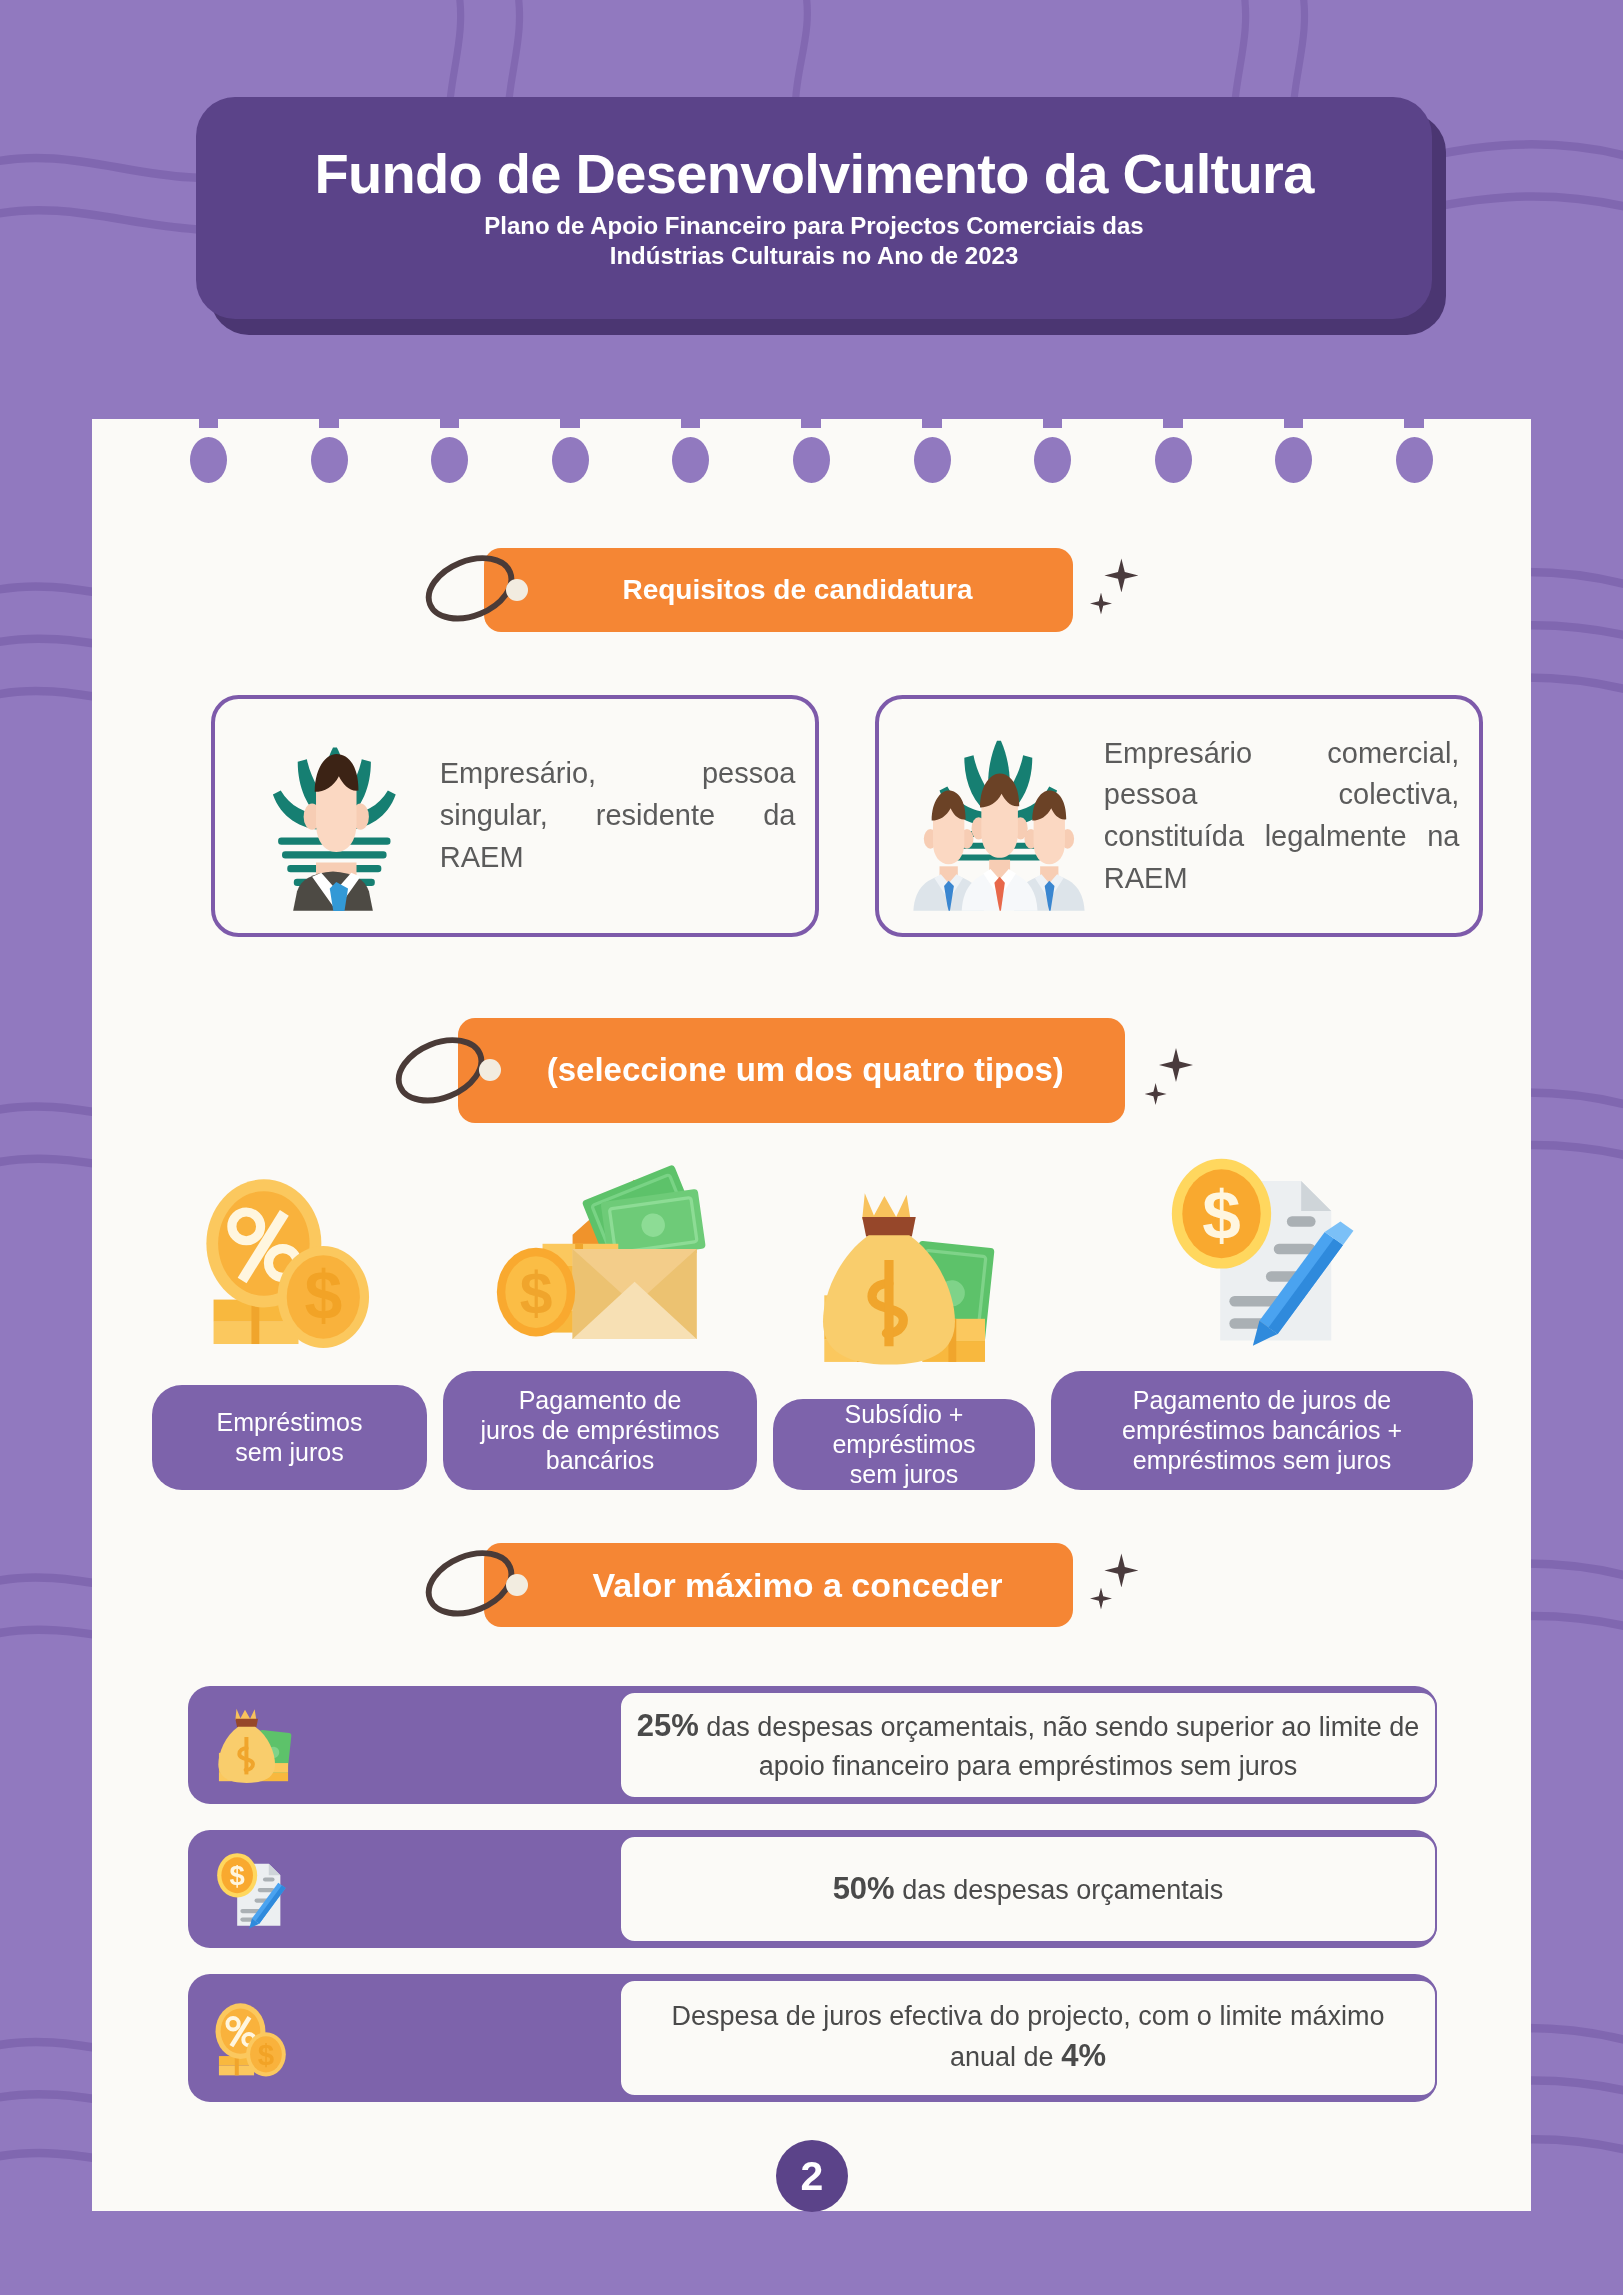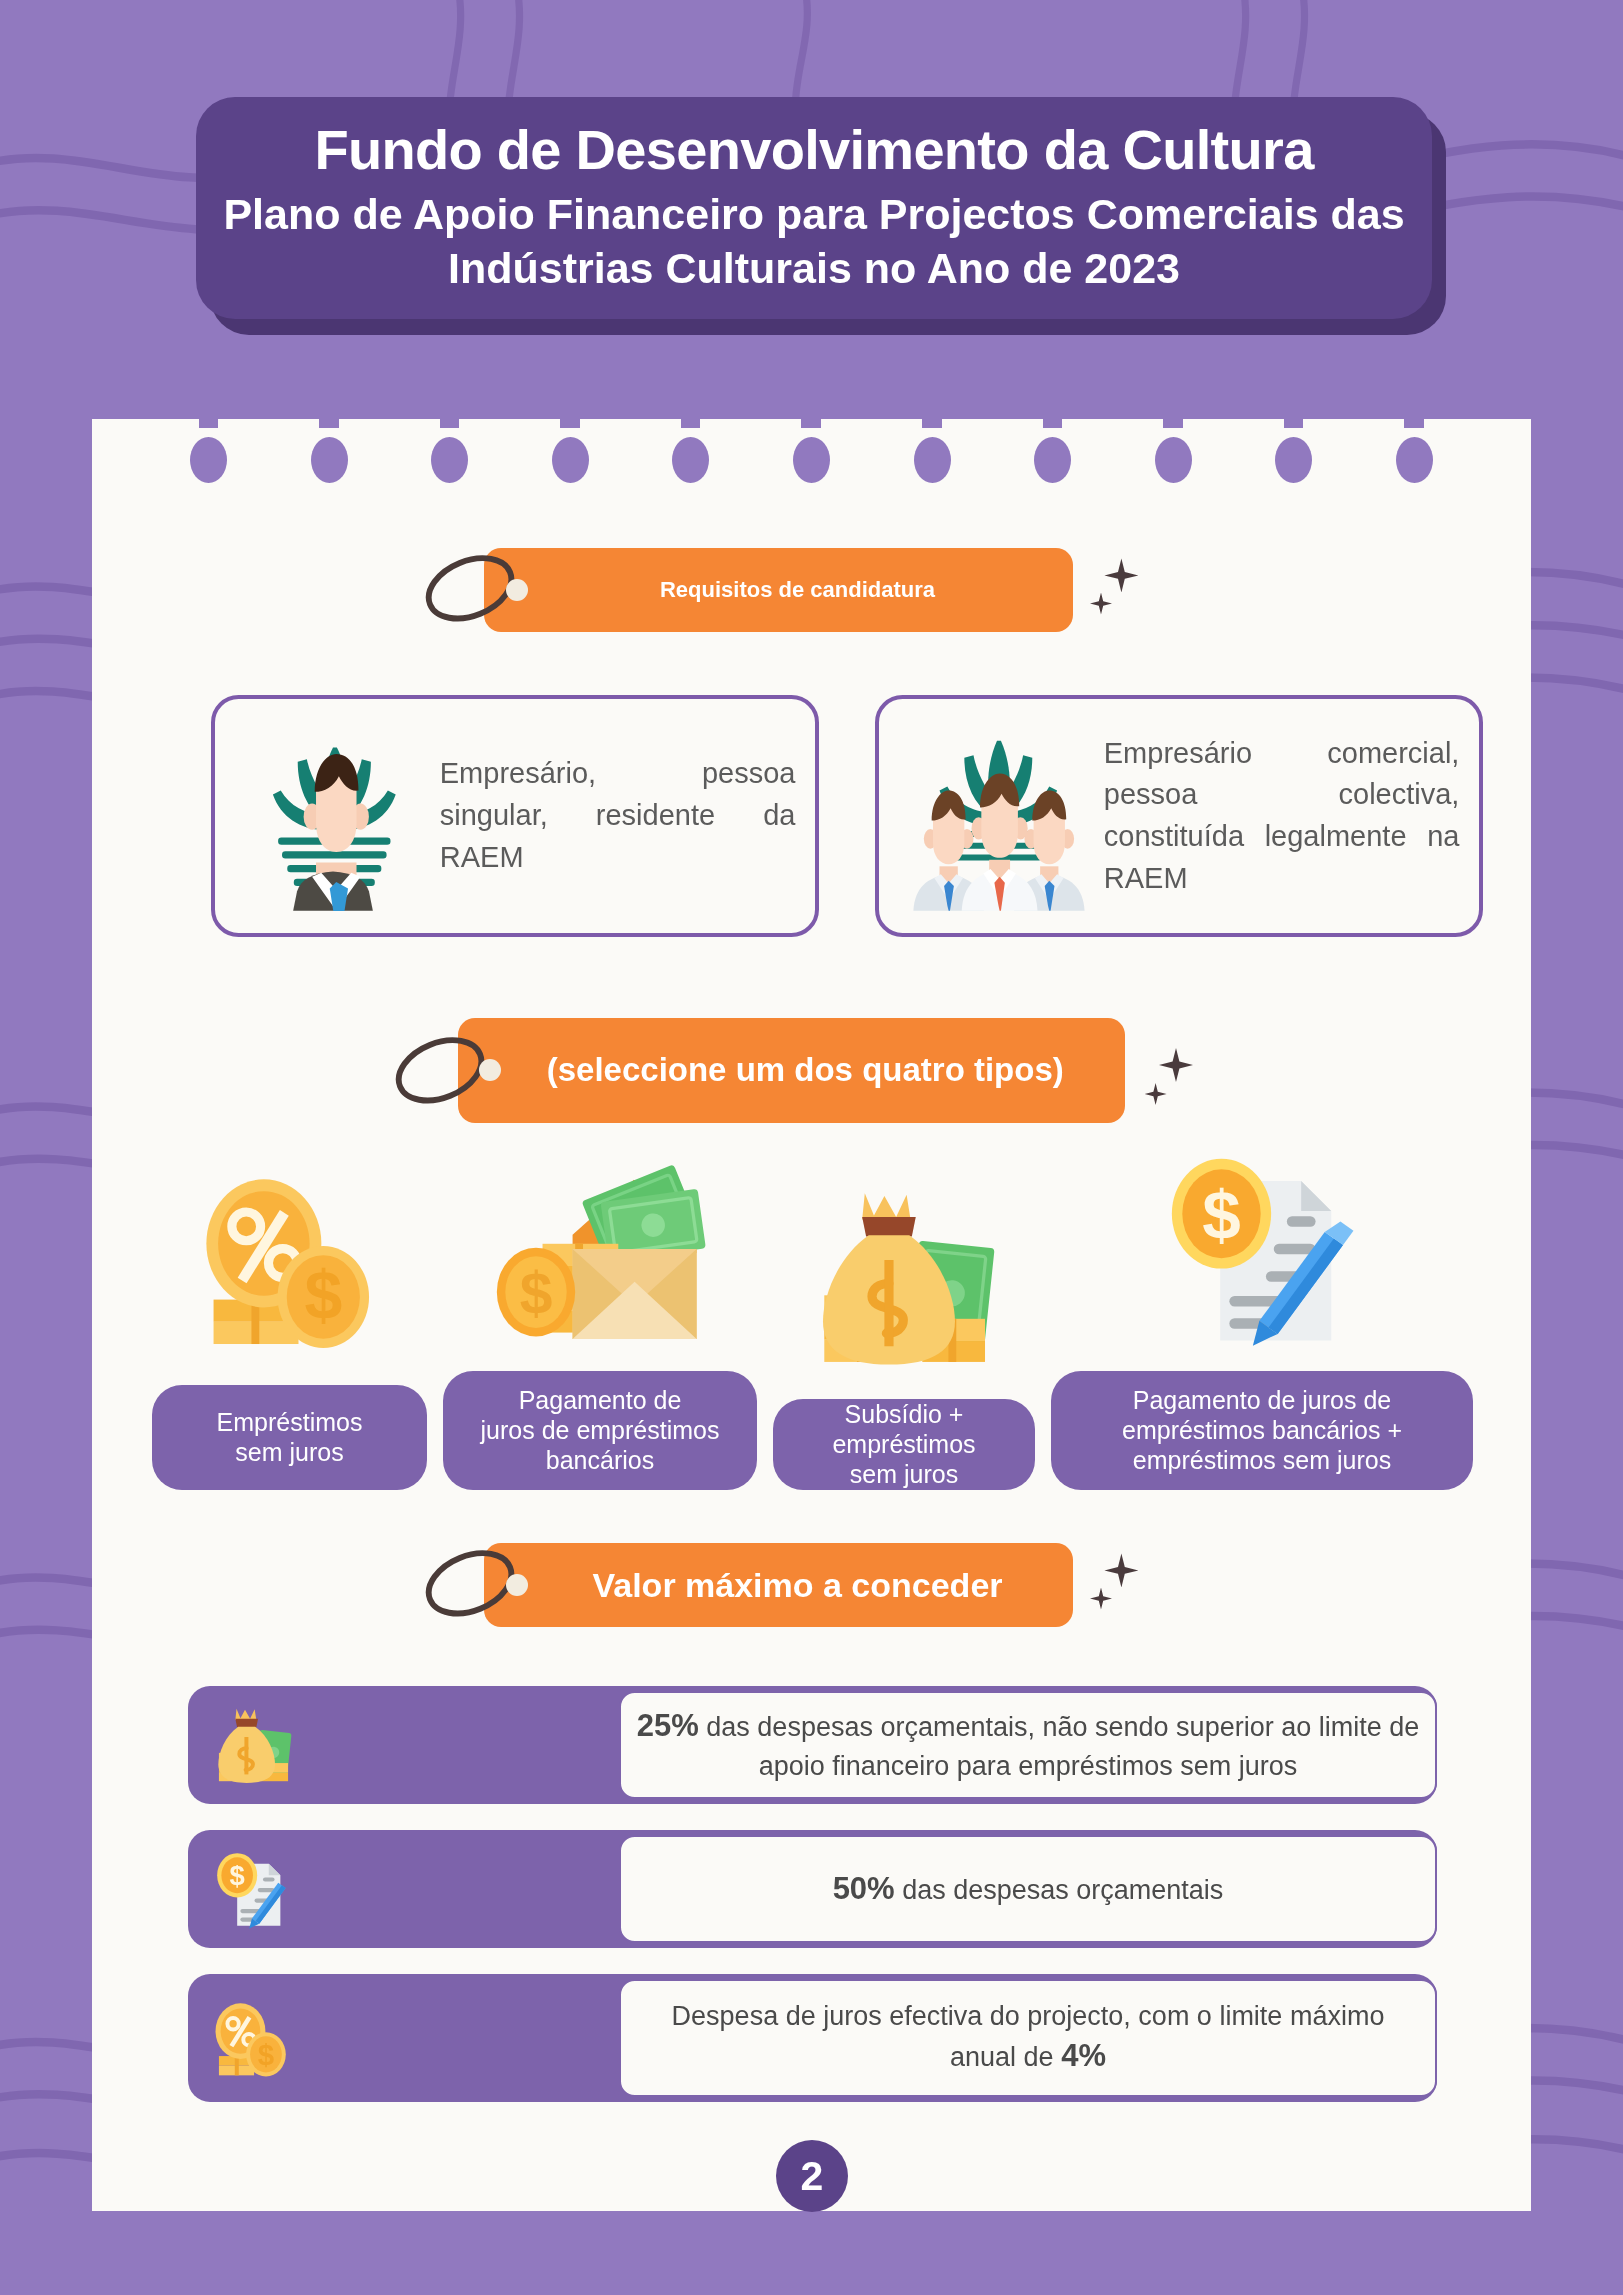--- a/index.html
+++ b/index.html
@@ -14,21 +14,21 @@
 
   
   .header-wrap{position:absolute;left:196px;top:97px;width:1236px;height:222px;z-index:5;}
   .header-shadow{position:absolute;left:14.4px;top:15.7px;width:1236px;height:222px;
     background:#4b3672;border-radius:39px;}
   .header-card{position:absolute;left:0;top:0;width:1236px;height:222px;
     background:#5b4389;border-radius:39px;
     display:flex;flex-direction:column;align-items:center;justify-content:center;}
   .header-title{color:#ffffff;font-size:56px;font-weight:bold;letter-spacing:-0.7px;
     line-height:1.02;margin:0 0 9.2px 0;}
-  .header-sub{color:#ffffff;font-size:43px;font-weight:bold;line-height:1.26;text-align:right;margin:0;}
+  .header-sub{color:#ffffff;font-size:24px;font-weight:bold;line-height:1.26;text-align:right;margin:0;}
 
   
   .page{position:absolute;left:92px;top:419px;width:1439px;height:1792px;
     background:#fbfaf7;z-index:4;}
   .rings{position:absolute;left:92px;top:400px;width:1439px;height:85px;z-index:6;
     display:flex;justify-content:space-between;padding:0 98px;box-sizing:border-box;}
   .ring{width:37px;position:relative;}
   .ring .stem{position:absolute;left:8.5px;top:-26px;width:19.6px;height:54px;background:#9179bf;}
   .ring .head{position:absolute;left:0;top:37px;width:37px;height:46px;background:#9179bf;
     border-radius:50%;}
@@ -179,21 +179,21 @@
       <span class="head"></span>
     </div>
 </div>
 
 <div class="tag-row" style="left:484px;top:548px;">
   <div class="tag" style="width:589px;height:84px;">
     <svg class="tag-string" style="left:-61px;top:-7.9px;width:98px;height:98px;" viewBox="0 0 150 150">
       <ellipse cx="72" cy="74" rx="66" ry="42" fill="none" stroke="#4a3b38" stroke-width="9" transform="rotate(-22 72 74)"></ellipse>
     </svg>
     <span class="eyelet" style="left:22px;top:31px;"></span>
-    <span class="tag-text" style="font-size:22px;padding-left:38px;">Requisitos de candidatura</span>
+    <span class="tag-text" style="font-size:28px;padding-left:38px;">Requisitos de candidatura</span>
   </div>
   <div class="sparkles">
     <span class="spark big" style="left:14.4px;top:7.9px;"></span>
     <span class="spark sm" style="left:0px;top:42px;"></span>
   </div>
 </div>
 
 <div class="req-cards">
 
   <div class="req-card">

